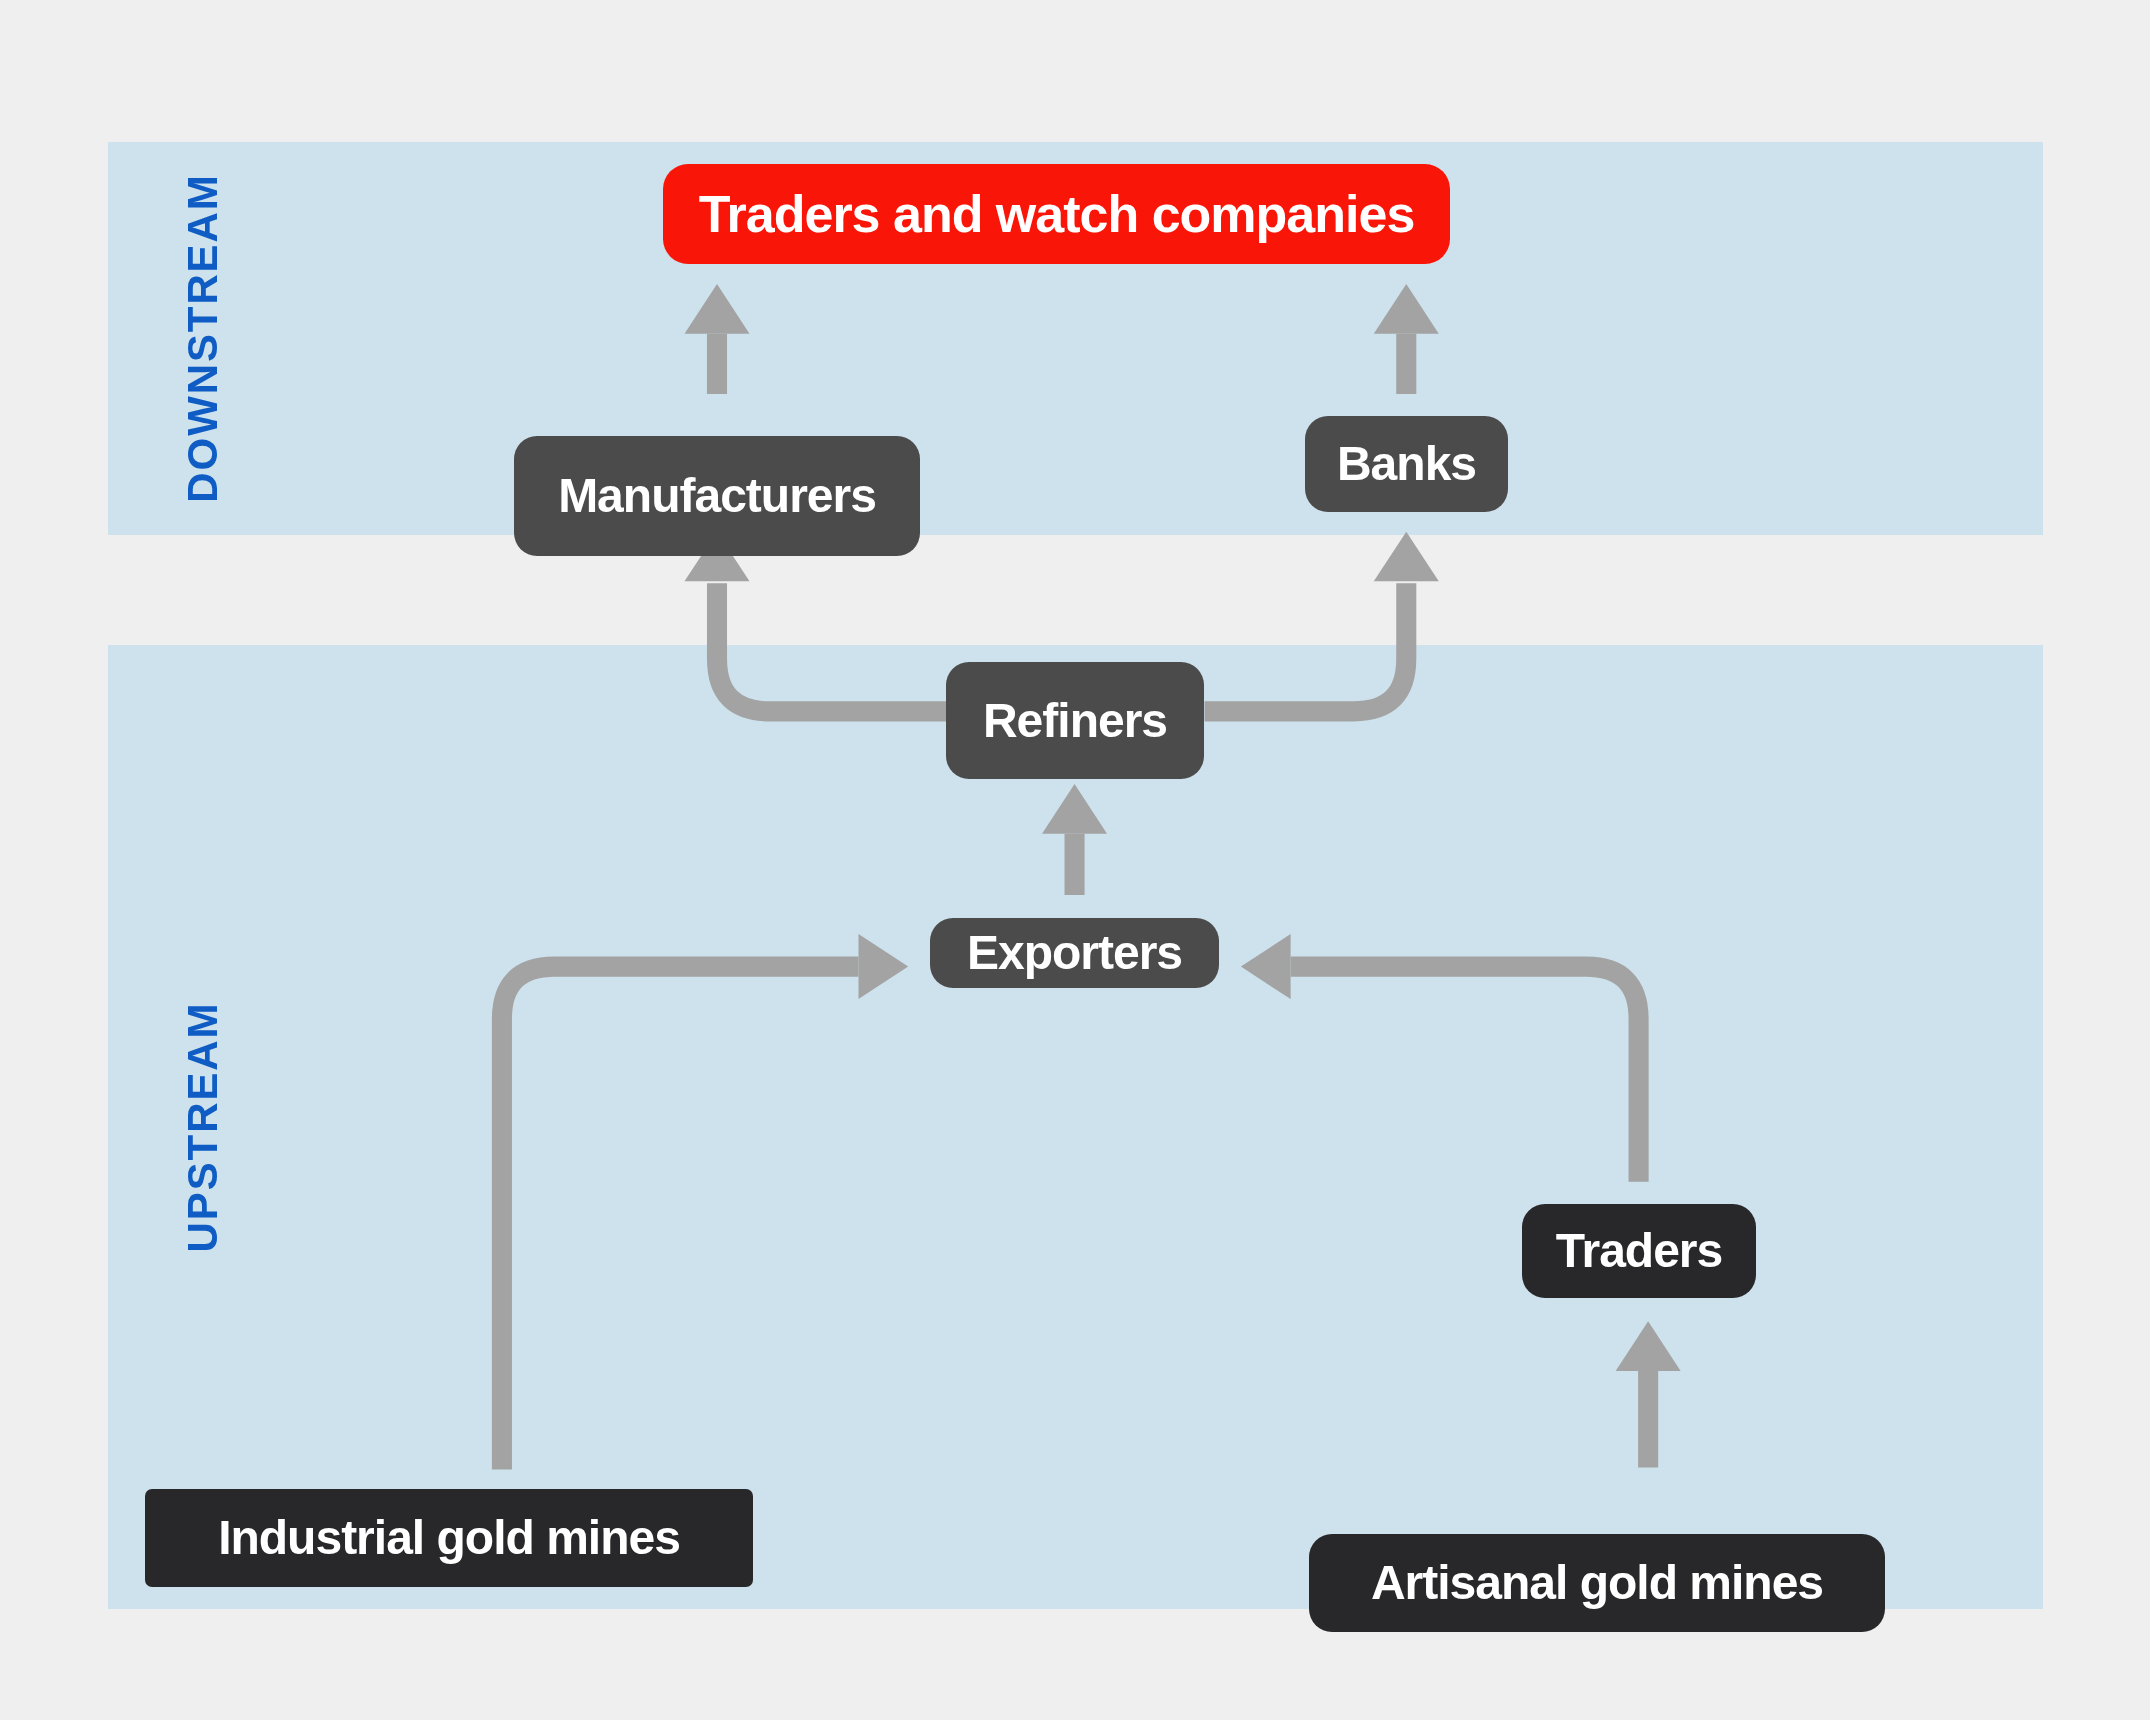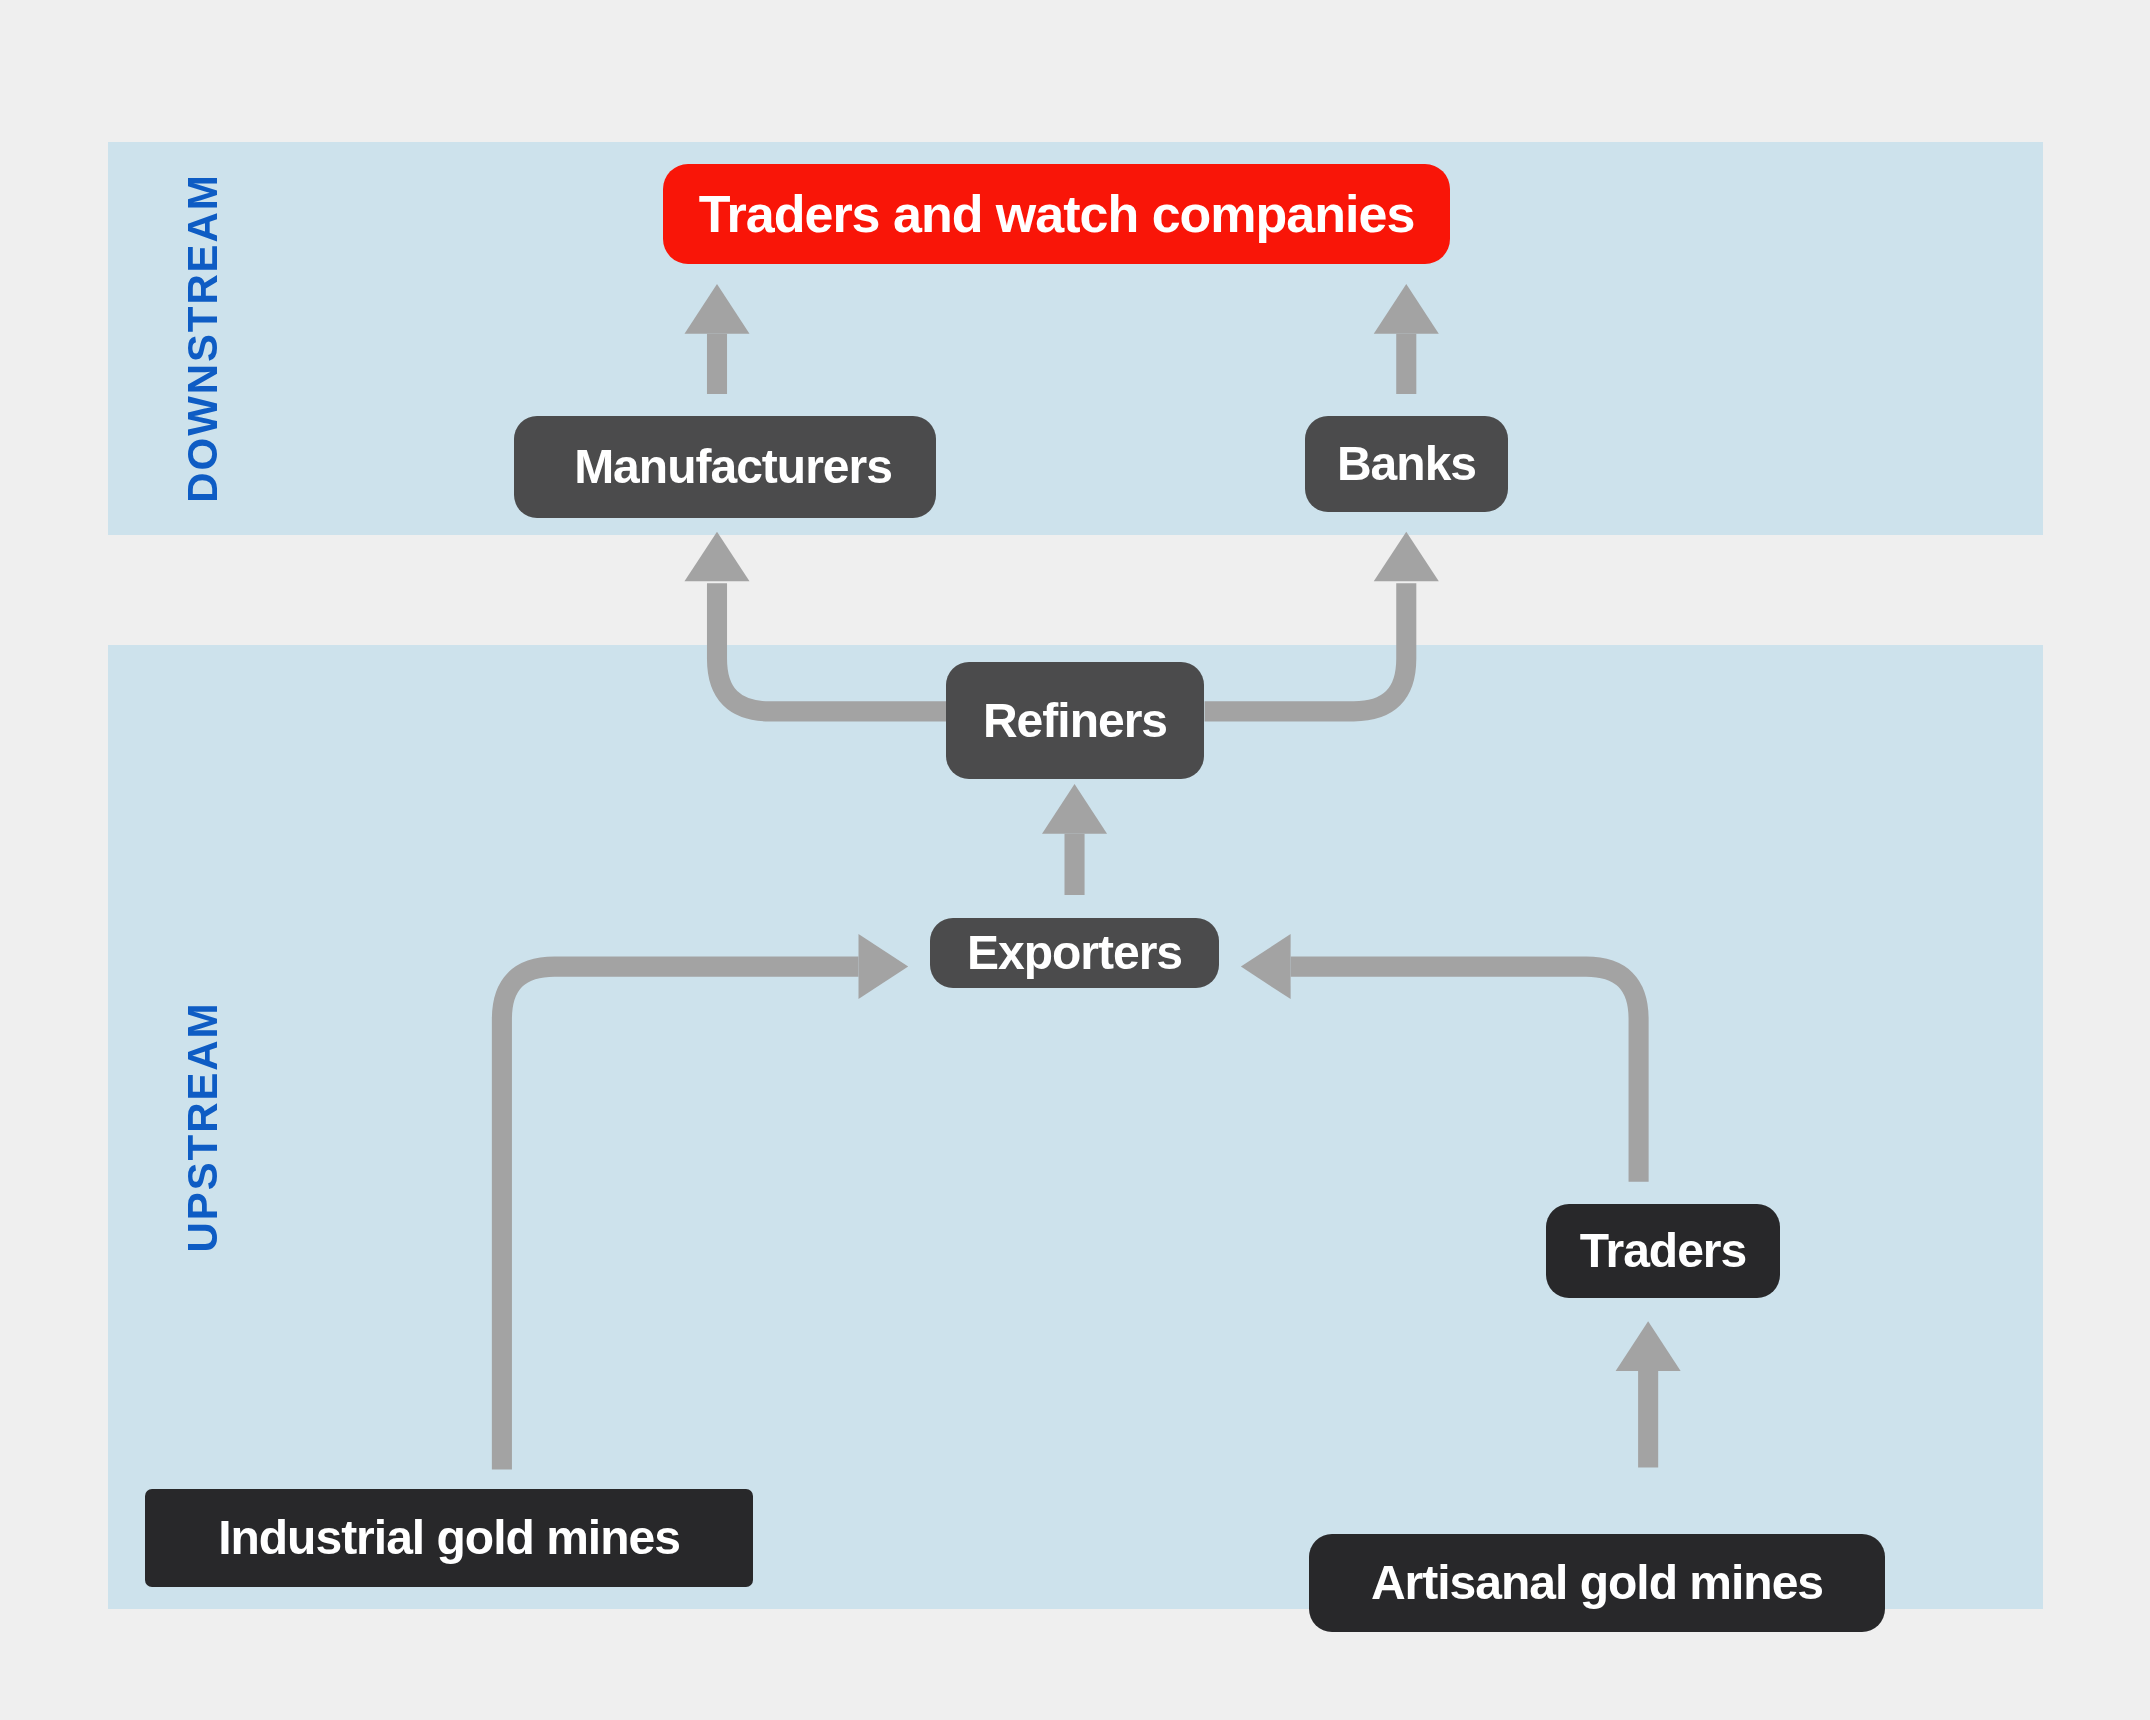--- a/index.html
+++ b/index.html
@@ -45,25 +45,25 @@
     font-size:48px;
     letter-spacing:-1px;
     border-radius:23px;
     background:var(--node-dark);
     white-space:nowrap;
     line-height:1;
   }
   .node.red{background:var(--accent-red);border-radius:25px;font-size:52px;}
   .node.darker{background:var(--node-darker);}
   .node.jewelry{left:663px;top:164px;width:787px;height:100px;}
-  .node.manufacturers{left:514px;top:416px;width:406px;height:102px;padding-left:16px;}
+  .node.manufacturers{left:514px;top:436px;width:406px;height:120px;}
   .node.banks{left:1305px;top:416px;width:203px;height:96px;text-align:right;}
   .node.refiners{left:946px;top:662px;width:258px;height:117px;}
   .node.exporters{left:930px;top:918px;width:289px;height:70px;}
-  .node.traders{left:1522px;top:1204px;width:234px;height:94px;margin-left:24px;}
+  .node.traders{left:1522px;top:1204px;width:234px;height:94px;}
   .node.industrial{left:145px;top:1489px;width:608px;height:98px;border-radius:7px;}
   .node.artisanal{left:1309px;top:1490px;width:576px;height:98px;margin-top:44px;}
   svg.arrows{position:absolute;left:0;top:0;}
   svg.arrows path{fill:none;stroke:var(--arrow,#a3a3a3);stroke-width:21px;}
   svg.arrows polygon{fill:var(--arrow,#a3a3a3);stroke:none;}
 </style>
 </head>
 <body>
 
 <div class="canvas">

